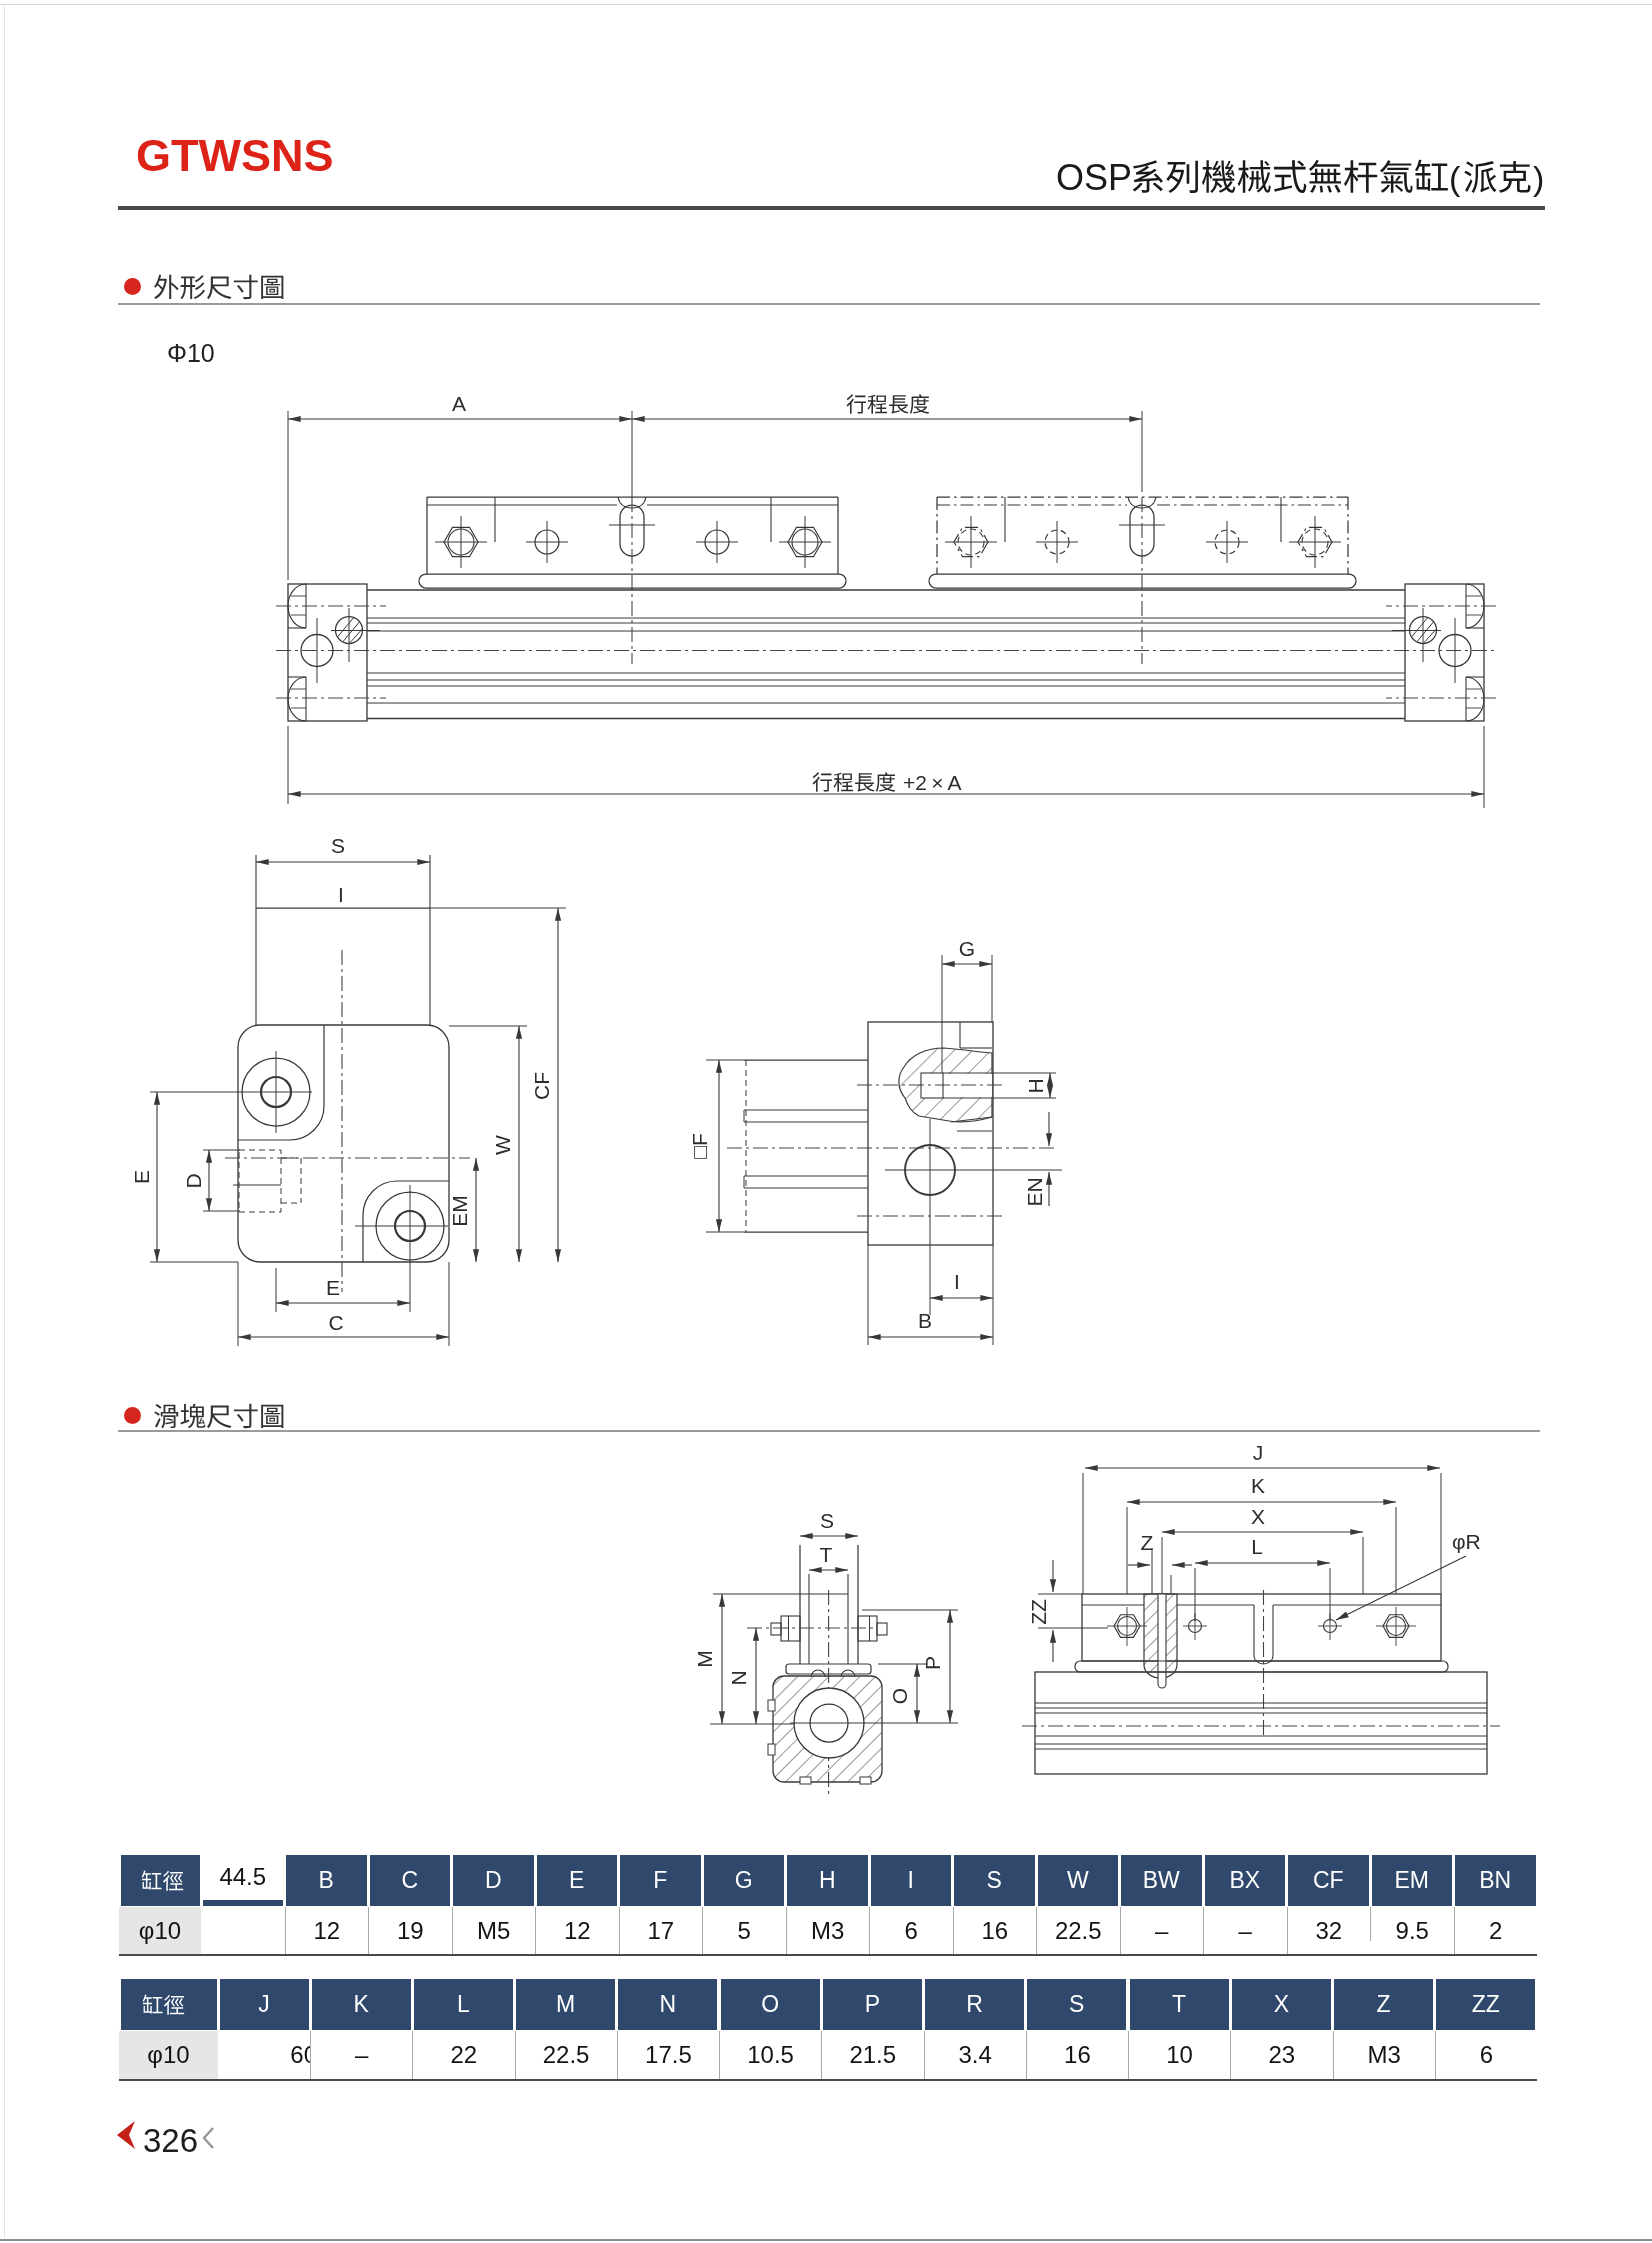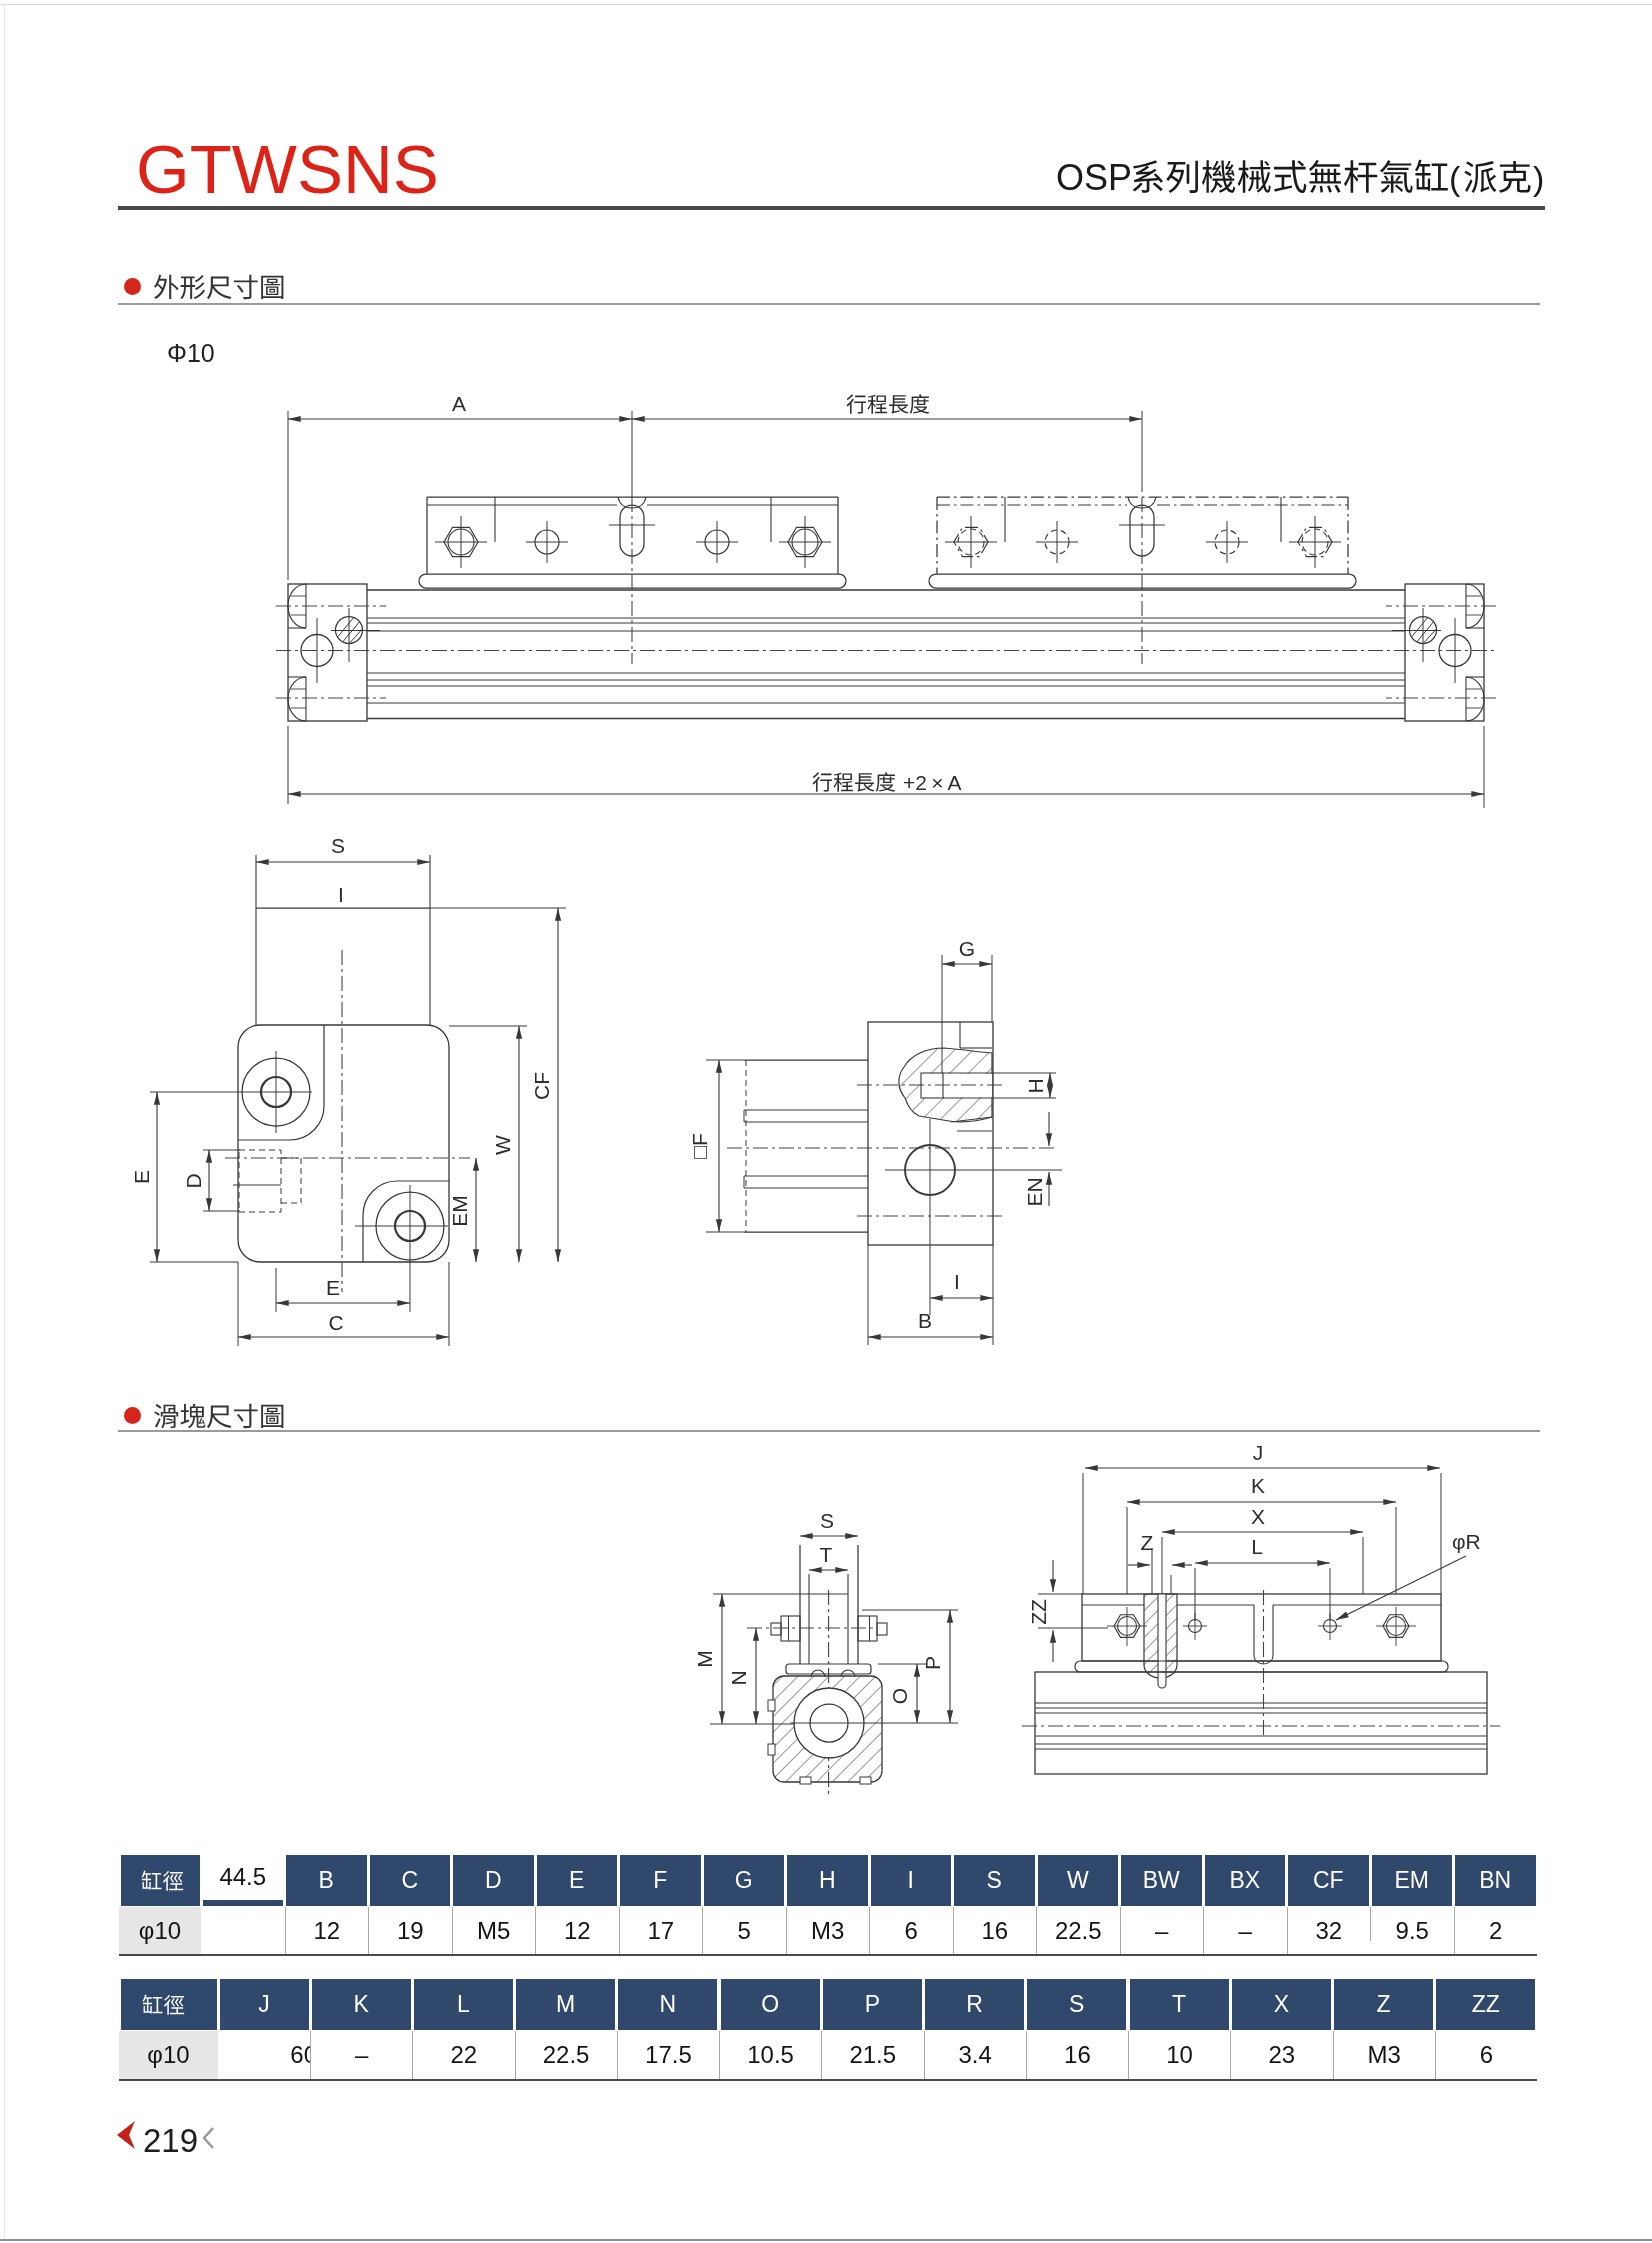--- a/index.html
+++ b/index.html
@@ -1,19 +1,19 @@
 <!DOCTYPE html>
 <html><head><meta charset="utf-8"><style>
 html,body{margin:0;padding:0;background:#fff;}
 body{width:1652px;height:2243px;position:relative;font-family:"Liberation Sans",sans-serif;overflow:hidden;}
 .abs{position:absolute;}
 </style></head><body>
 <div class="abs" style="left:0;top:4px;width:1652px;height:1px;background:#d9d9d9;"></div>
 <div class="abs" style="left:4px;top:4px;width:1px;height:2234px;background:#e3e3e3;"></div>
-<div class="abs" style="left:136px;top:130px;font-size:69px;font-weight:normal;color:#DD2318;letter-spacing:0;">GTWSNS</div>
+<div class="abs" style="left:136px;top:130px;font-size:45px;font-weight:bold;color:#DD2318;letter-spacing:0;">GTWSNS</div>
 <div class="abs" style="left:118px;top:206px;width:1427px;height:3.5px;background:#4a4a4a;"></div>
 <div class="abs" style="left:124px;top:278px;width:17px;height:17px;border-radius:50%;background:#D6251D;"></div>
 <div class="abs" style="left:118px;top:303px;width:1422px;height:1.5px;background:#9a9a9a;"></div>
 <div class="abs" style="left:124px;top:1407px;width:17px;height:17px;border-radius:50%;background:#D6251D;"></div>
 <div class="abs" style="left:118px;top:1430px;width:1422px;height:1.5px;background:#9a9a9a;"></div>
 <div class="abs" style="left:167px;top:339px;font-size:25px;color:#222;">Φ10</div>
 <div style="position:absolute;left:120.5px;top:1855px;width:79.0px;height:51px;background:#2F486B;color:#fff;font-size:23px;line-height:51px;text-align:center;"></div>
 <div style="position:absolute;left:202.5px;top:1855px;width:80.5px;height:51px;background:#2F486B;color:#fff;font-size:23px;line-height:51px;text-align:center;">A</div>
 <div style="position:absolute;left:286.0px;top:1855px;width:80.5px;height:51px;background:#2F486B;color:#fff;font-size:23px;line-height:51px;text-align:center;">B</div>
 <div style="position:absolute;left:369.5px;top:1855px;width:80.5px;height:51px;background:#2F486B;color:#fff;font-size:23px;line-height:51px;text-align:center;">C</div>
@@ -70,21 +70,21 @@
 <div style="position:absolute;left:616.8px;top:2031px;width:102.2px;height:48px;background:#fff;border-left:1px solid #a8a8a8;color:#141414;font-size:24px;line-height:48px;text-align:center;box-sizing:border-box;">17.5</div>
 <div style="position:absolute;left:719.0px;top:2031px;width:102.2px;height:48px;background:#fff;border-left:1px solid #a8a8a8;color:#141414;font-size:24px;line-height:48px;text-align:center;box-sizing:border-box;">10.5</div>
 <div style="position:absolute;left:821.2px;top:2031px;width:102.2px;height:48px;background:#fff;border-left:1px solid #a8a8a8;color:#141414;font-size:24px;line-height:48px;text-align:center;box-sizing:border-box;">21.5</div>
 <div style="position:absolute;left:923.5px;top:2031px;width:102.2px;height:48px;background:#fff;border-left:1px solid #a8a8a8;color:#141414;font-size:24px;line-height:48px;text-align:center;box-sizing:border-box;">3.4</div>
 <div style="position:absolute;left:1025.8px;top:2031px;width:102.2px;height:48px;background:#fff;border-left:1px solid #a8a8a8;color:#141414;font-size:24px;line-height:48px;text-align:center;box-sizing:border-box;">16</div>
 <div style="position:absolute;left:1128.0px;top:2031px;width:102.2px;height:48px;background:#fff;border-left:1px solid #a8a8a8;color:#141414;font-size:24px;line-height:48px;text-align:center;box-sizing:border-box;">10</div>
 <div style="position:absolute;left:1230.2px;top:2031px;width:102.2px;height:48px;background:#fff;border-left:1px solid #a8a8a8;color:#141414;font-size:24px;line-height:48px;text-align:center;box-sizing:border-box;">23</div>
 <div style="position:absolute;left:1332.5px;top:2031px;width:102.2px;height:48px;background:#fff;border-left:1px solid #a8a8a8;color:#141414;font-size:24px;line-height:48px;text-align:center;box-sizing:border-box;">M3</div>
 <div style="position:absolute;left:1434.8px;top:2031px;width:102.2px;height:48px;background:#fff;border-left:1px solid #a8a8a8;color:#141414;font-size:24px;line-height:48px;text-align:center;box-sizing:border-box;">6</div>
 <div style="position:absolute;left:119px;top:2079px;width:1418.0px;height:2px;background:#4a4a4a;"></div>
-<div class="abs" style="left:143px;top:2122px;font-size:33px;color:#1d1d1d;">219</div>
+<div class="abs" style="left:143px;top:2122px;font-size:33px;color:#1d1d1d;">326</div>
 <svg class="abs" style="left:116px;top:2120px;" width="110" height="34" viewBox="0 0 110 34">
 <path d="M19,1 L1,15 L19,29 L13,15 Z" fill="#C32017"></path>
 <path d="M97,8 L88,18 L97,28" fill="none" stroke="#999" stroke-width="2.5"></path>
 </svg>
 <div class="abs" style="left:0;top:2238.5px;width:1652px;height:2.5px;background:#8f8f8f;"></div>
 <svg width="1652" height="2243" viewBox="0 0 1652 2243" style="position:absolute;left:0;top:0;" font-family="'Liberation Sans',sans-serif">
     <defs>
 <marker id="ar" viewBox="0 0 14 8" refX="13.2" refY="4" markerWidth="14" markerHeight="8" orient="auto-start-reverse" markerUnits="userSpaceOnUse">
         <path d="M0.5,0.9 L13.2,4 L0.5,7.1 Z" fill="#383838"></path>
       </marker>

